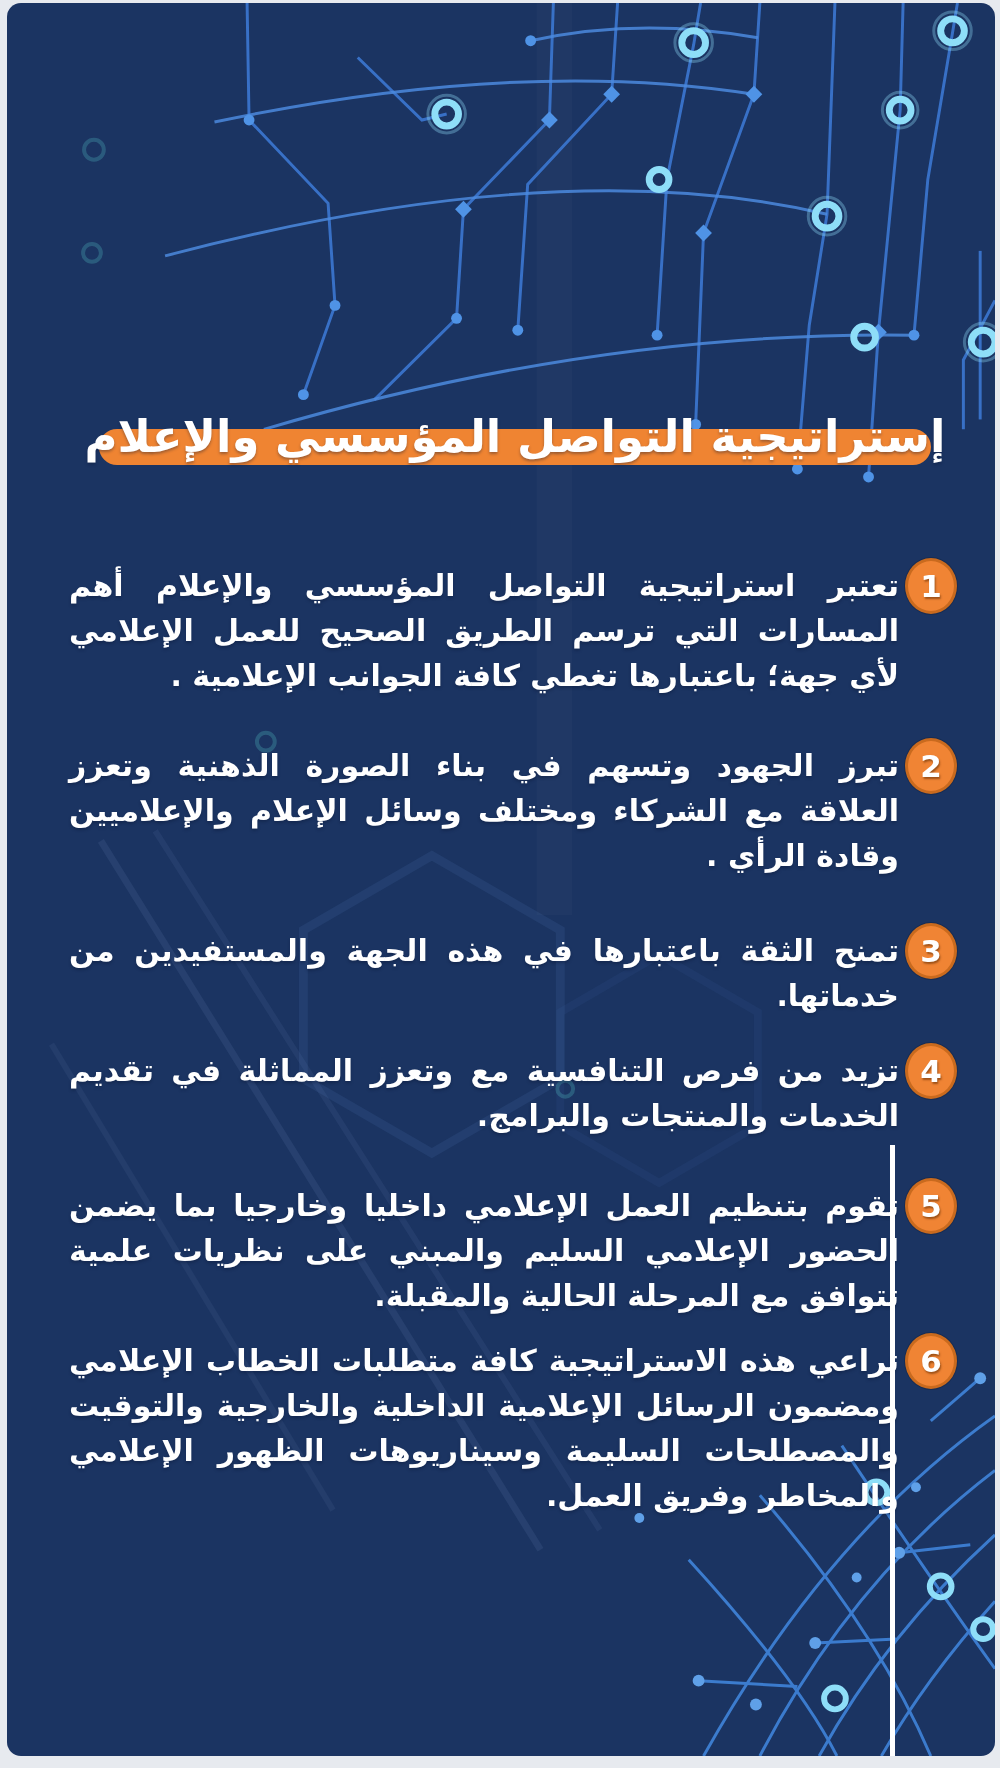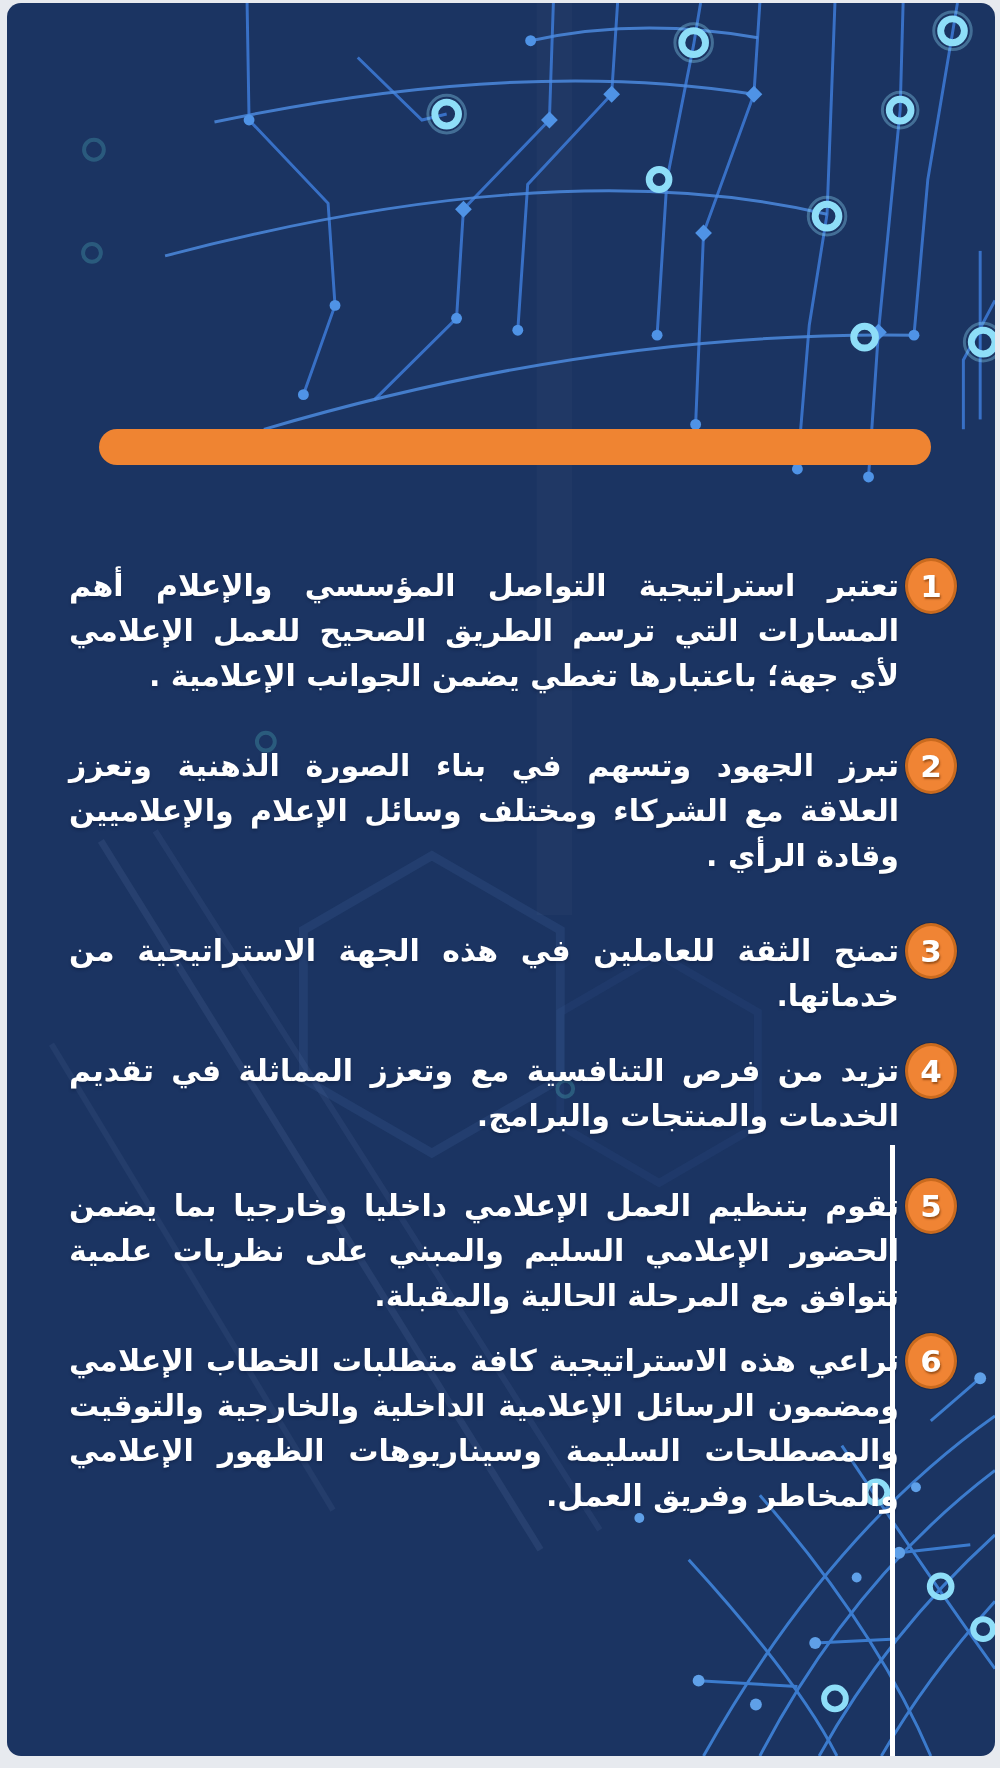--- a/index.html
+++ b/index.html
@@ -151,38 +151,39 @@
           <circle cx="945" cy="1597" r="11"></circle>
         <circle cx="838" cy="1710" r="11"></circle>
           <circle cx="988" cy="1640" r="10"></circle>
       </g>
     </svg>
 
     <div class="content">
 
       <div class="title-wrap">
         <div class="title-bar"></div>
+        <div class="title-text">إستراتيجية التواصل المؤسسي والإعلام</div>
       </div>
 
       <div class="points">
         <div class="connector"></div>
 
         <div class="point point-1">
           <div class="badge">1</div>
-          <div class="point-text">تعتبر استراتيجية التواصل المؤسسي والإعلام أهم المسارات التي ترسم الطريق الصحيح للعمل الإعلامي لأي جهة؛ باعتبارها تغطي يضمن الجوانب الإعلامية .</div>
+          <div class="point-text">تعتبر استراتيجية التواصل المؤسسي والإعلام أهم المسارات التي ترسم الطريق الصحيح للعمل الإعلامي لأي جهة؛ باعتبارها تغطي كافة الجوانب الإعلامية .</div>
         </div>
 
         <div class="point point-2">
           <div class="badge">2</div>
           <div class="point-text">تبرز الجهود وتسهم في بناء الصورة الذهنية وتعزز العلاقة مع الشركاء ومختلف وسائل الإعلام والإعلاميين وقادة الرأي .</div>
         </div>
 
         <div class="point point-3">
           <div class="badge">3</div>
-          <div class="point-text">تمنح الثقة للعاملين في هذه الجهة الاستراتيجية من خدماتها.</div>
+          <div class="point-text">تمنح الثقة باعتبارها في هذه الجهة والمستفيدين من خدماتها.</div>
         </div>
 
         <div class="point point-4">
           <div class="badge">4</div>
           <div class="point-text">تزيد من فرص التنافسية مع وتعزز المماثلة في تقديم الخدمات والمنتجات والبرامج.</div>
         </div>
 
         <div class="point point-5">
           <div class="badge">5</div>
           <div class="point-text">تقوم بتنظيم العمل الإعلامي داخليا وخارجيا بما يضمن الحضور الإعلامي السليم والمبني على نظريات علمية تتوافق مع المرحلة الحالية والمقبلة.</div>

